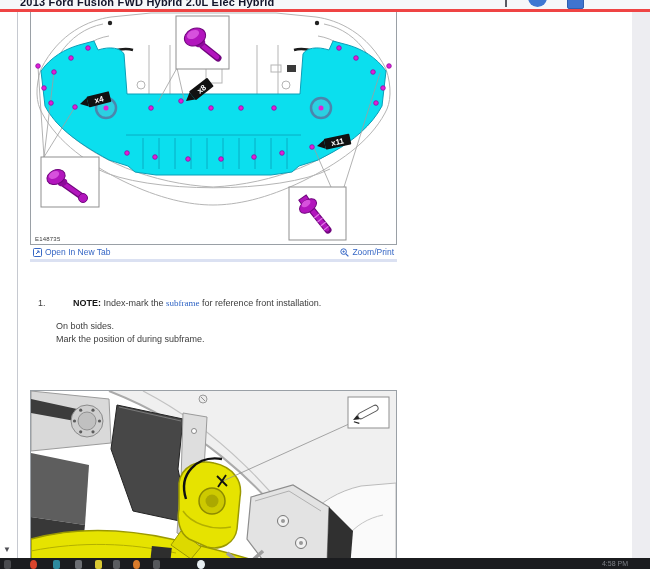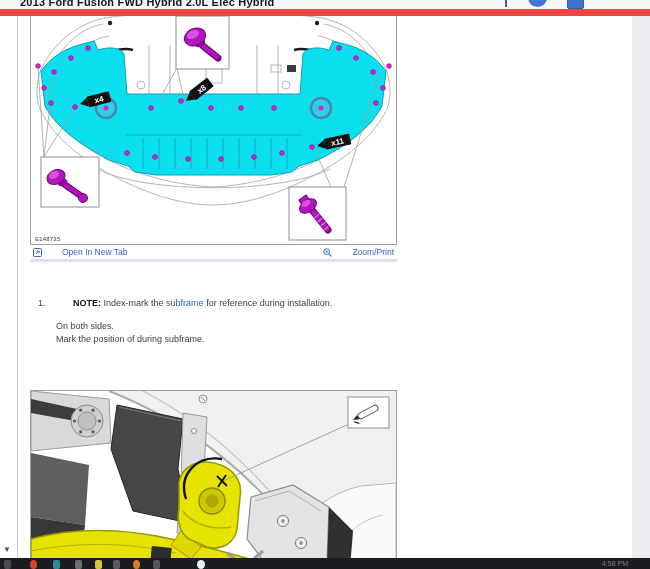--- a/index.html
+++ b/index.html
@@ -1,42 +1,42 @@
 <!DOCTYPE html>
 <html><head>
 <meta charset="utf-8">
 <style>
   html,body{margin:0;padding:0;}
   body{font-family:"Liberation Sans",sans-serif;background:#ededf1;}
   .screen{position:relative;width:650px;height:569px;overflow:hidden;background:#ededf1;}
 
   
-  .topbar{position:absolute;top:0;left:0;width:650px;height:9px;background:#f6f7f9;border-bottom:7px solid #ef4444;overflow:hidden;z-index:6;}
+  .topbar{position:absolute;top:0;left:0;width:650px;height:9px;background:#f6f7f9;border-bottom:3px solid #ef4444;overflow:hidden;z-index:6;}
   .title{position:absolute;left:20px;top:-4px;font-size:11px;font-weight:bold;color:#12142a;white-space:nowrap;letter-spacing:.2px;}
   .caret-mark{position:absolute;left:505px;top:-2px;width:2px;height:9px;background:#5a5a63;}
   .avatar{position:absolute;left:528px;top:-12px;width:19px;height:19px;border-radius:50%;background:#3f77d2;}
   .doc-icon{position:absolute;left:567px;top:-5px;width:15px;height:12px;background:#3f74cf;border-radius:2px;border:1px solid #2f5eae;}
 
   
   .left-scrollbar{position:absolute;left:0;top:9px;width:17px;height:549px;background:#ffffff;border-right:1px solid #c6c9d0;z-index:5;}
   .down-arrow{position:absolute;left:3px;bottom:4px;font-size:8px;line-height:8px;color:#4f4f55;}
 
   
   .content{position:absolute;left:18px;top:9px;width:614px;height:549px;background:#fff;overflow:hidden;z-index:1;}
   .right-gutter{position:absolute;left:632px;top:9px;width:18px;height:549px;background:#ededf1;z-index:2;}
 
   .figure-block{margin:1px 0 0 12px;width:367px;}
   .figure-frame{position:relative;width:365px;height:233px;border:1px solid #9aa0a6;background:#fff;}
   .fig-id{position:absolute;left:4px;bottom:2px;font-size:6px;color:#3a3a3a;letter-spacing:.2px;}
   .figure-footer{display:flex;justify-content:space-between;align-items:center;height:14px;padding:0 3px;border-bottom:3px solid #dbe1f2;}
-  .fig-link{display:inline-flex;align-items:center;gap:20px;font-size:8.5px;color:#3566c5;text-decoration:none;cursor:pointer;}
+  .fig-link{display:inline-flex;align-items:center;gap:3px;font-size:8.5px;color:#3566c5;text-decoration:none;cursor:pointer;}
 
   .step{margin:36px 0 0 20px;font-size:9px;color:#3d3d3d;}
   .step-note b{color:#161616;margin-left:25px;}
-  .step-note a{color:#2e63c4;text-decoration:none;cursor:pointer;}
+  .step-note a{color:#2e63c4;text-decoration:none;cursor:pointer;font-family:Liberation Serif, serif;}
   .step-lines{margin:12px 0 0 18px;line-height:13px;}
 
   .figure2-frame{position:relative;margin:44px 0 0 12px;width:365px;height:172px;border:1px solid #9aa0a6;border-bottom:none;background:#fff;overflow:hidden;}
 
   
   .taskbar{position:absolute;left:0;top:558px;width:650px;height:11px;background:#1b1c1f;z-index:7;}
   .tb-icon{position:absolute;top:2px;width:7px;height:9px;border-radius:2px;}
   .tb-clock{position:absolute;right:22px;top:2px;font-size:7px;color:#7e8087;}
 
   svg text.flag-label{font-family:"Liberation Sans",sans-serif;font-size:8px;font-weight:bold;fill:#fff;}
@@ -219,21 +219,21 @@
         </a>
       </div>
     </div>
 
     <div class="step">
       <div class="step-note">
         <span>1.</span>
         <b>NOTE:</b>
         <span>Index-mark the</span>
         <a>subframe</a>
-        <span>for reference during installation.</span>
+        <span>for reference front installation.</span>
       </div>
       <div class="step-lines">
         <div>On both sides.</div>
         <div>Mark the position of during subframe.</div>
       </div>
     </div>
 
     <div class="figure2-frame">
       <svg width="365" height="190" viewBox="0 0 365 190">
 

